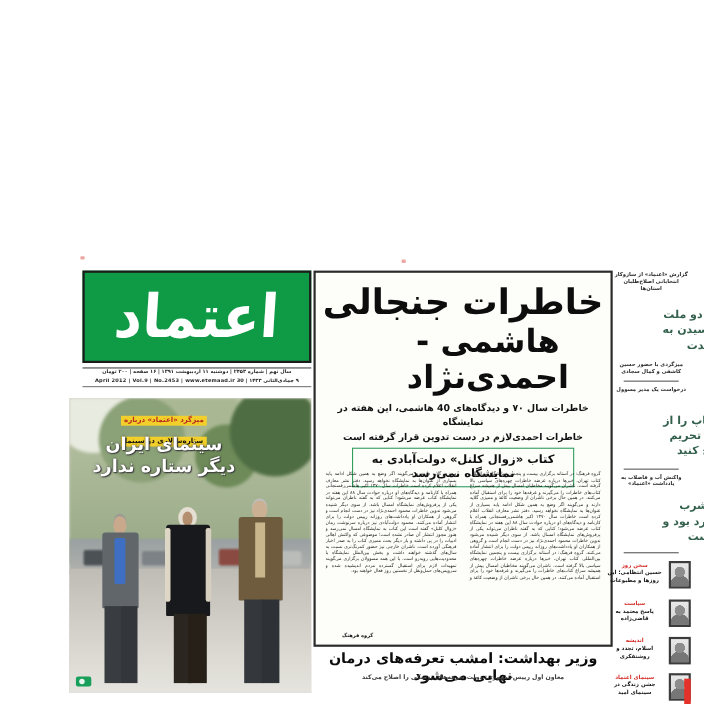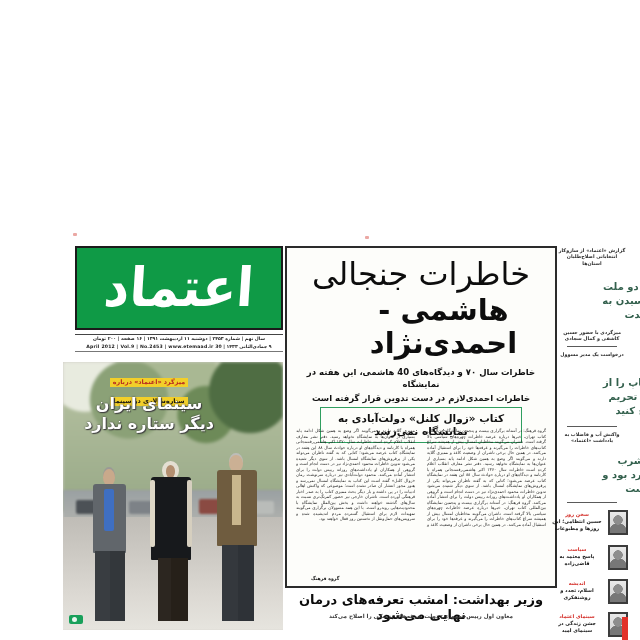--- a/index.html
+++ b/index.html
@@ -19,21 +19,21 @@
     transform:scaleY(1.08) skewX(-4deg);direction:rtl;}
   .folio{position:absolute;left:75px;width:208px;font-size:4.6px;font-weight:bold;
     color:#222;direction:rtl;text-align:center;letter-spacing:.2px;line-height:6px;
     white-space:nowrap;overflow:hidden;}
   #folio1{top:334px;border-top:1px solid #444;padding-top:1px;}
   #folio2{top:344px;border-bottom:1px solid #777;padding-bottom:1px;}
 
   
   #lead-box{position:absolute;left:285px;top:246px;width:272px;height:342px;
     border:2px solid #2b2b2b;background:var(--paper);direction:rtl;text-align:center;}
-  .hl1{font-size:32px;font-weight:normal;line-height:36px;margin-top:8px;color:#0d0d0d;text-align:center;}
+  .hl1{font-size:32px;font-weight:bold;line-height:36px;margin-top:8px;color:#0d0d0d;text-align:center;}
   .hl2{font-size:29px;font-weight:bold;line-height:33px;margin-top:2px;color:#0d0d0d;padding-left:45px;}
   .deck{font-size:8.5px;font-weight:bold;line-height:12px;margin-top:6px;color:#111;}
   .deck2{font-size:8.5px;font-weight:bold;line-height:12px;margin-top:2px;color:#111;}
   .kicker-red{font-size:6.5px;font-weight:bold;color:var(--accent_red);margin-top:5px;}
   .note-box{width:202px;margin:3px auto 0;border:1.5px solid var(--note_green);
     padding:4px 2px;font-size:10.5px;font-weight:bold;line-height:13px;color:#101010;}
   #lead-columns{position:absolute;left:9px;right:9px;top:180px;bottom:14px;
     columns:2;column-gap:12px;direction:rtl;text-align:justify;
     font-size:4.2px;line-height:5.5px;color:#1c1c1c;filter:blur(.25px);overflow:hidden;}
   #lead-byline{position:absolute;left:24px;bottom:5px;font-size:4.6px;font-weight:bold;color:#111;}

